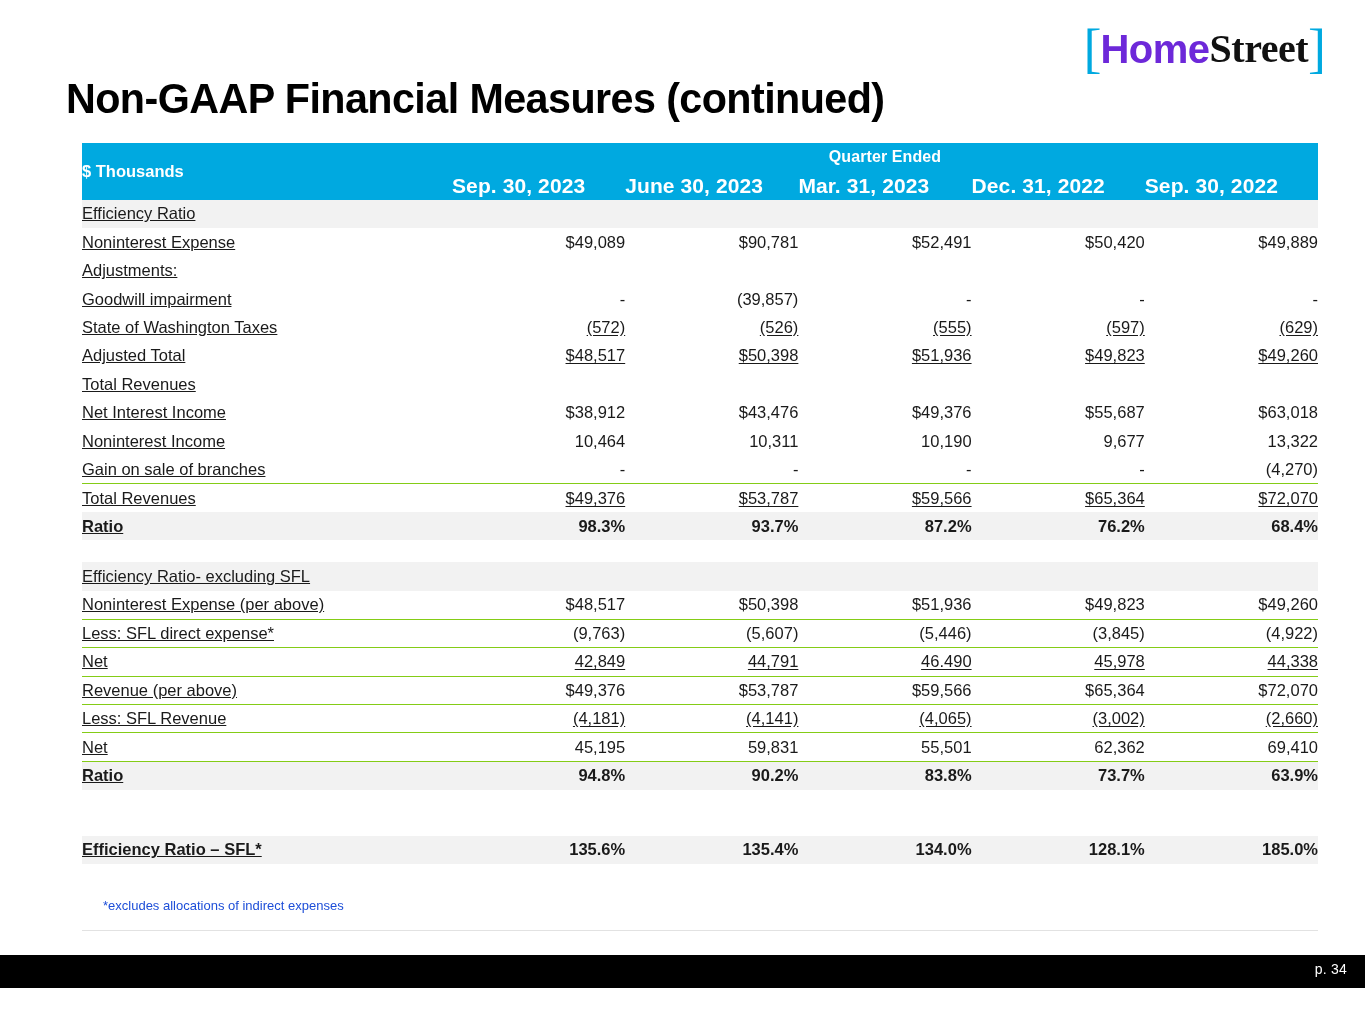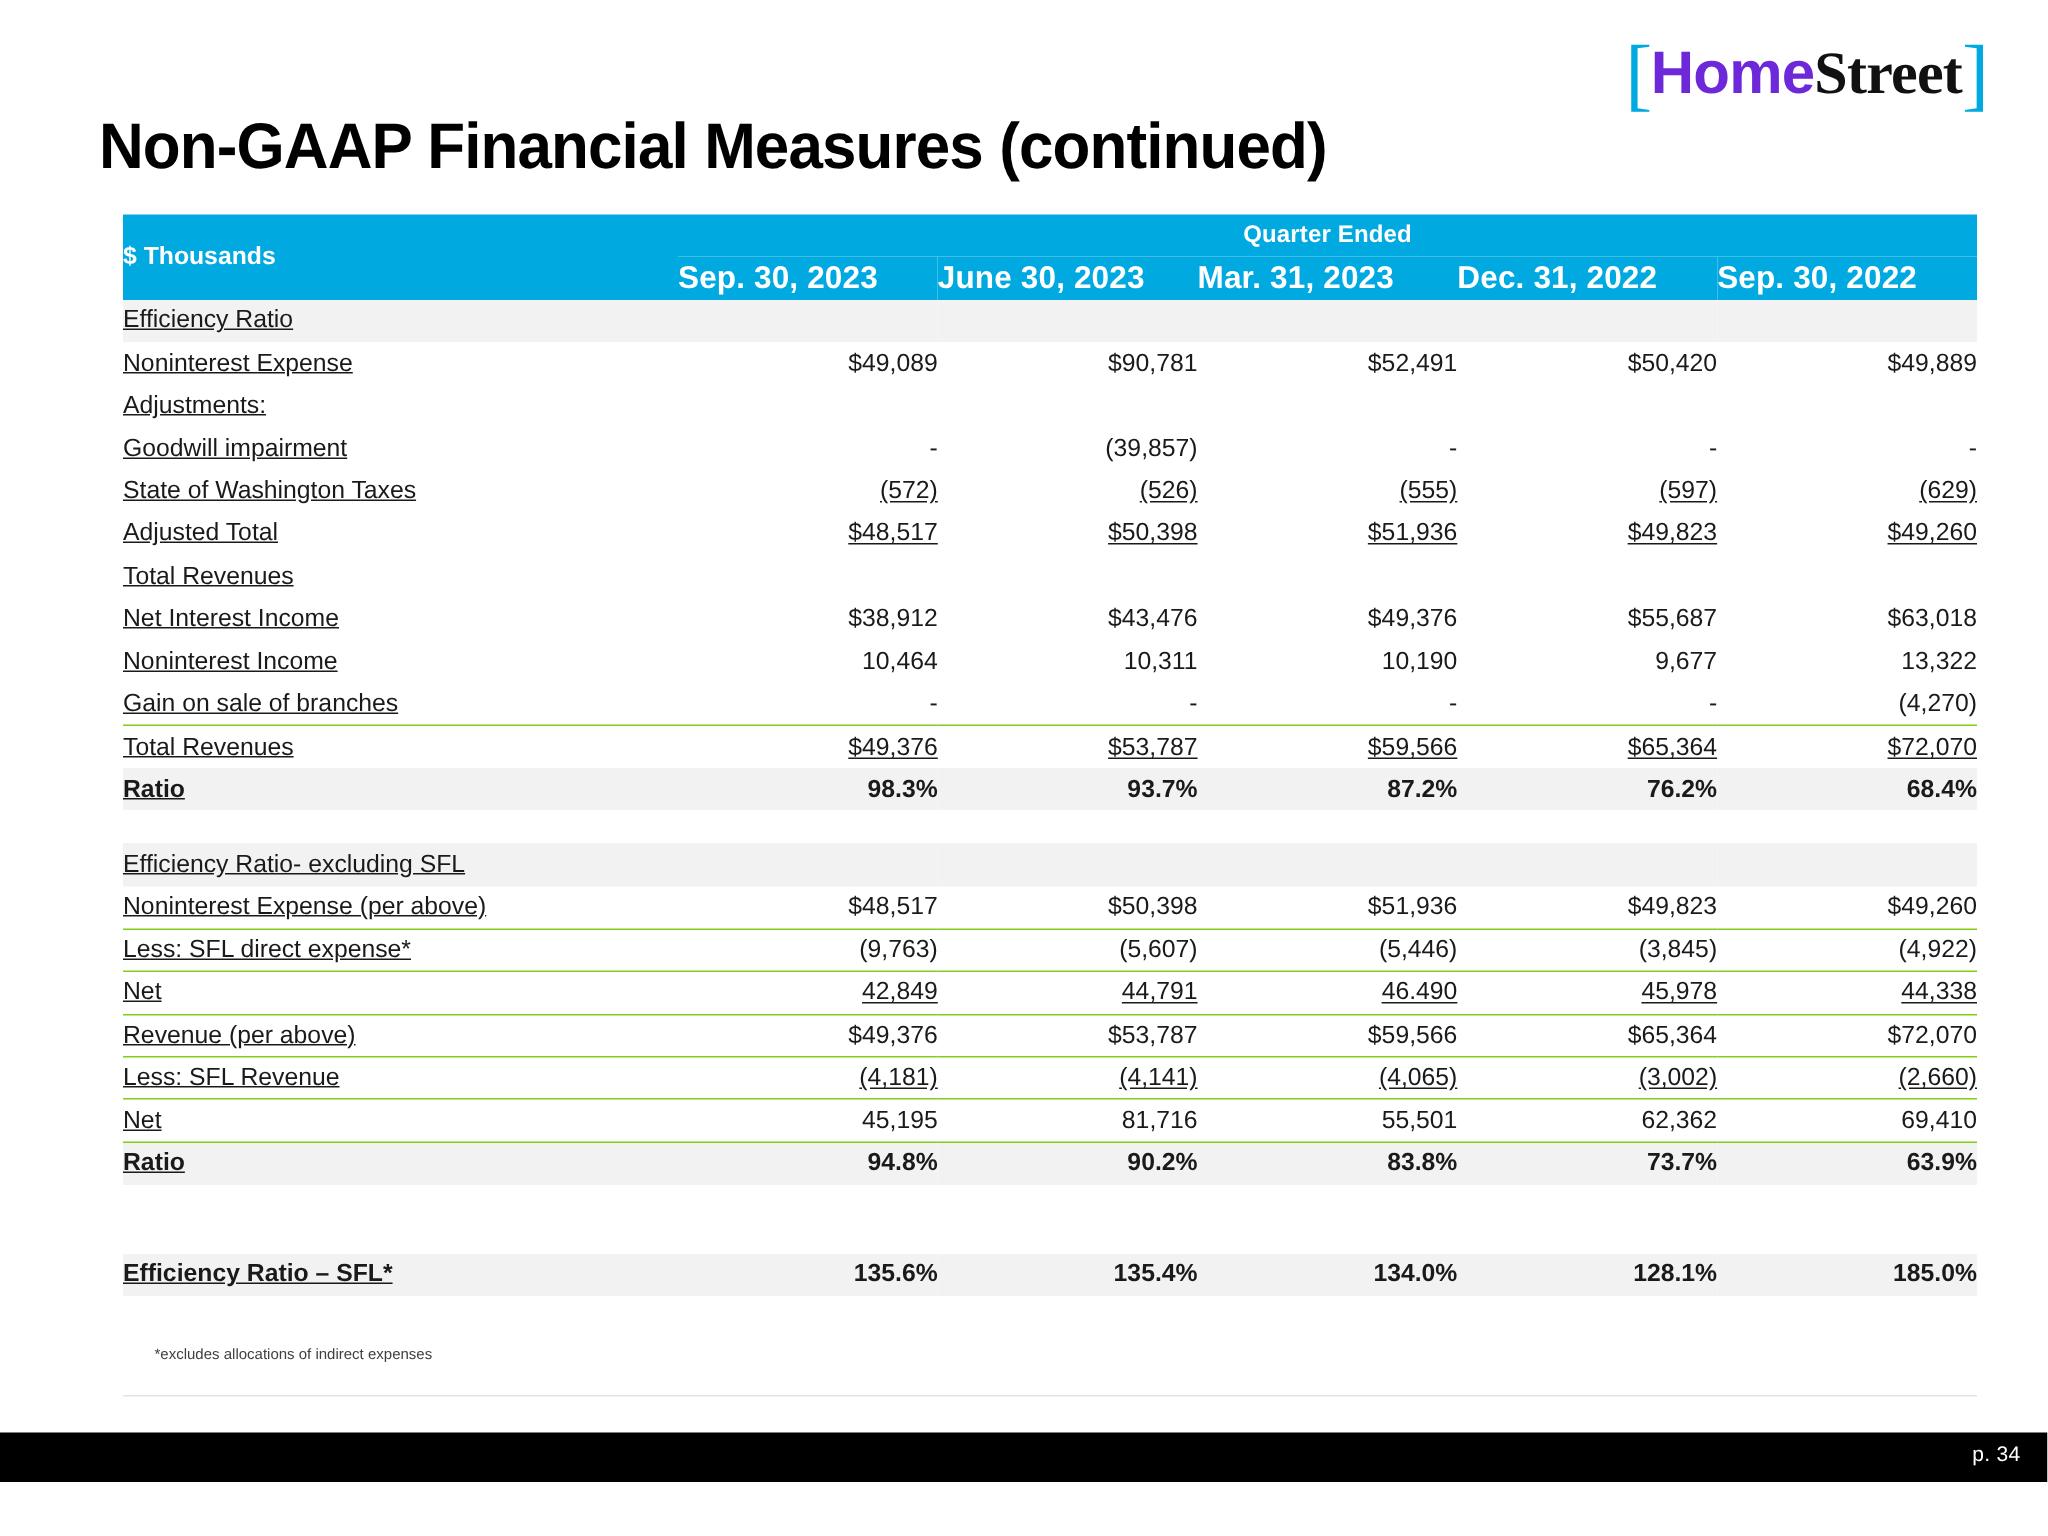--- a/index.html
+++ b/index.html
@@ -142,22 +142,22 @@
   tr.rowline td { border-bottom: 1px solid #84cc16; }
   tr.toprule td { border-top: 1px solid #D9D9D9; }
 
   tr.spacer td { height: 22px; background: #ffffff; border: none; }
   tr.spacer-sm td { height: 12px; background: #ffffff; border: none; }
 
   
   #footnote {
     position: absolute;
     left: 103px; top: 898px;
-    font-size: 10px;
-    color: #404040;
+    font-size: 13px;
+    color: #1d4ed8;
     white-space: nowrap;
   }
   #closeline {
     position: absolute;
     left: 82px; top: 930px;
     width: 1236px; height: 1px;
     background: #E2E2E2;
   }
 
   
@@ -361,21 +361,21 @@
             <td class="lbl ind3">Less: SFL Revenue</td>
             <td class="num"><span class="u">(4,181)</span></td>
             <td class="num"><span class="u">(4,141)</span></td>
             <td class="num"><span class="u">(4,065)</span></td>
             <td class="num"><span class="u">(3,002)</span></td>
             <td class="num"><span class="u">(2,660)</span></td>
           </tr>
           <tr class="rowline">
             <td class="lbl ind3">Net</td>
             <td class="num">45,195</td>
-            <td class="num">81,716</td>
+            <td class="num">59,831</td>
             <td class="num">55,501</td>
             <td class="num">62,362</td>
             <td class="num">69,410</td>
           </tr>
           <tr class="shade bold">
             <td class="lbl ind2">Ratio</td>
             <td class="num">94.8%</td>
             <td class="num">90.2%</td>
             <td class="num">83.8%</td>
             <td class="num">73.7%</td>

